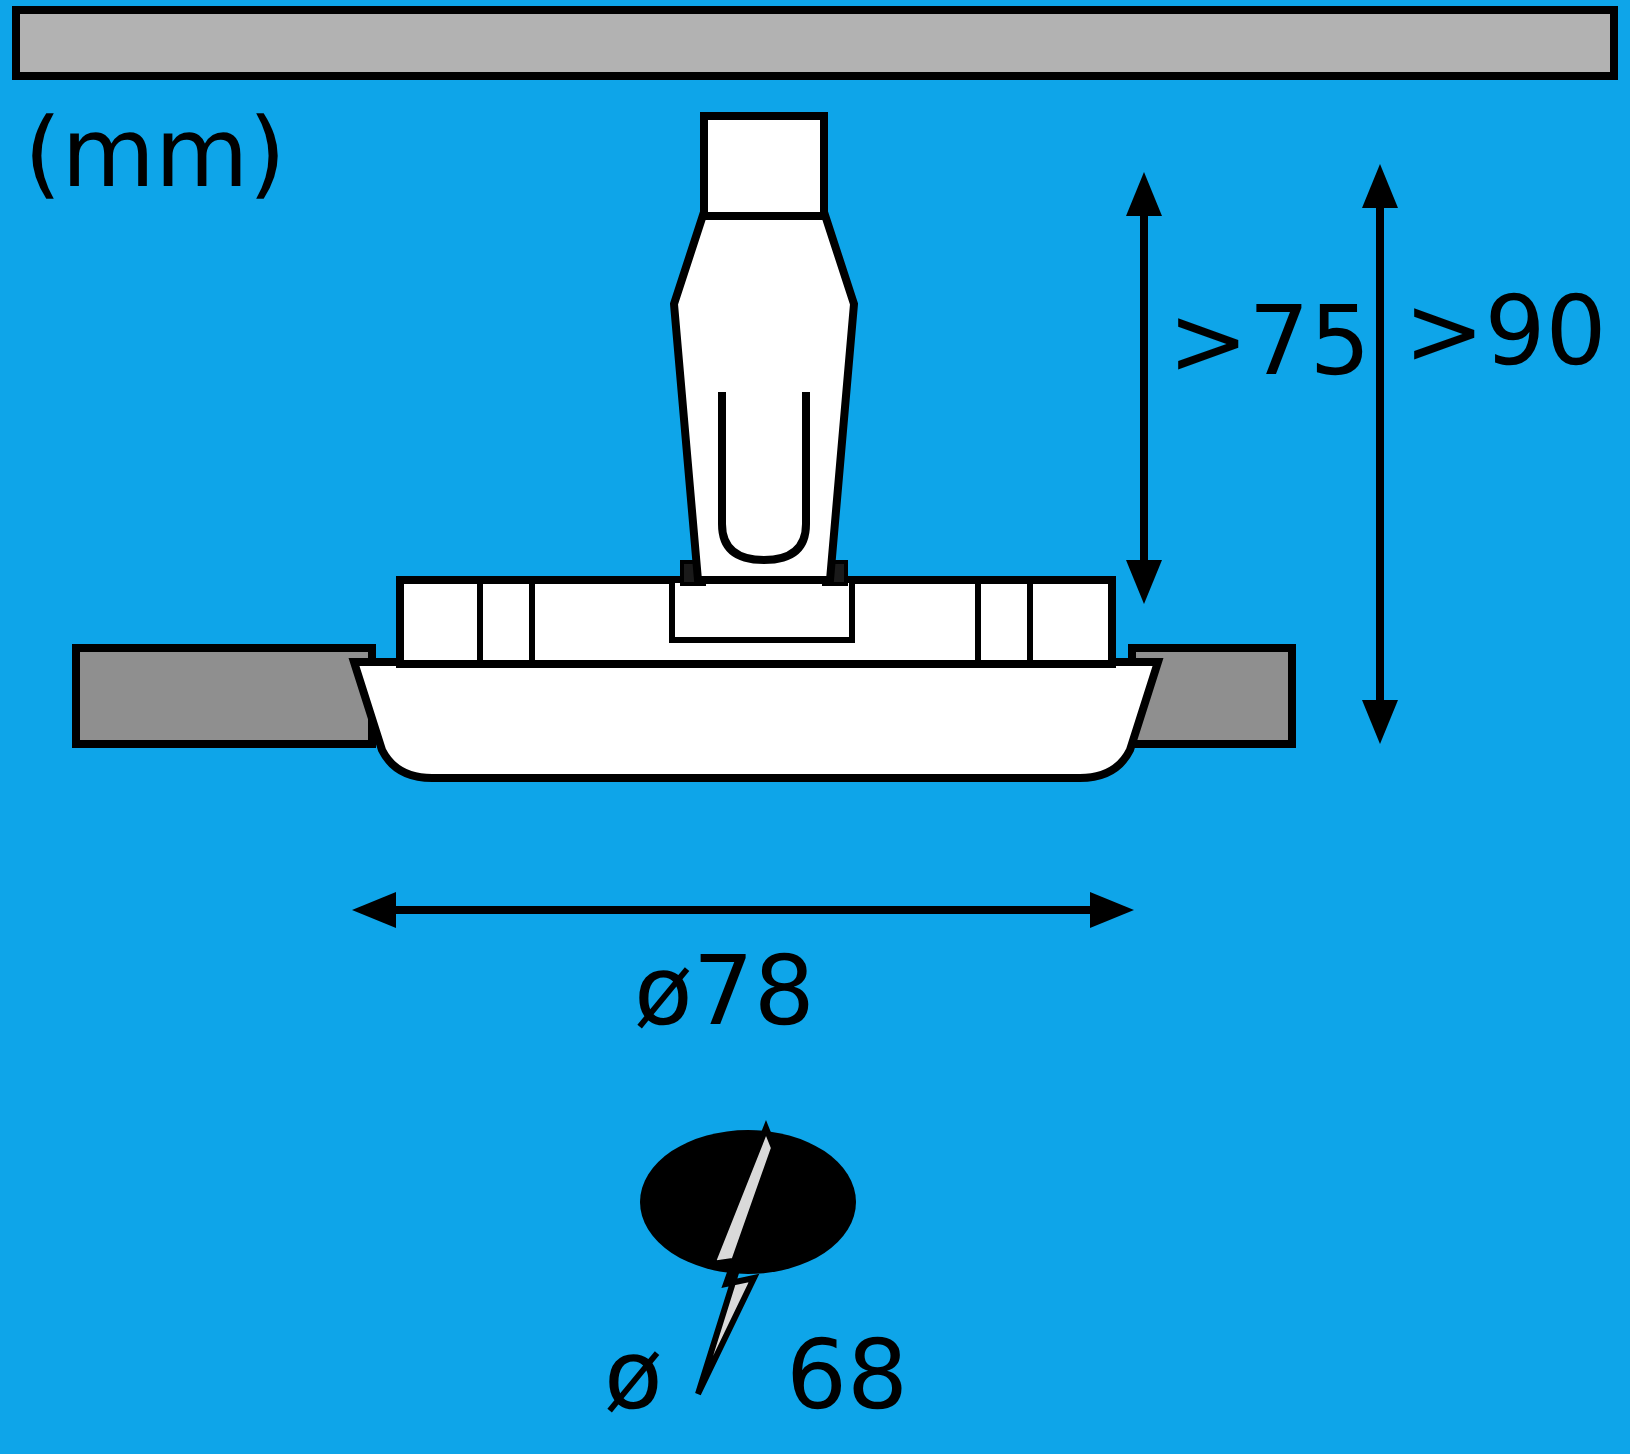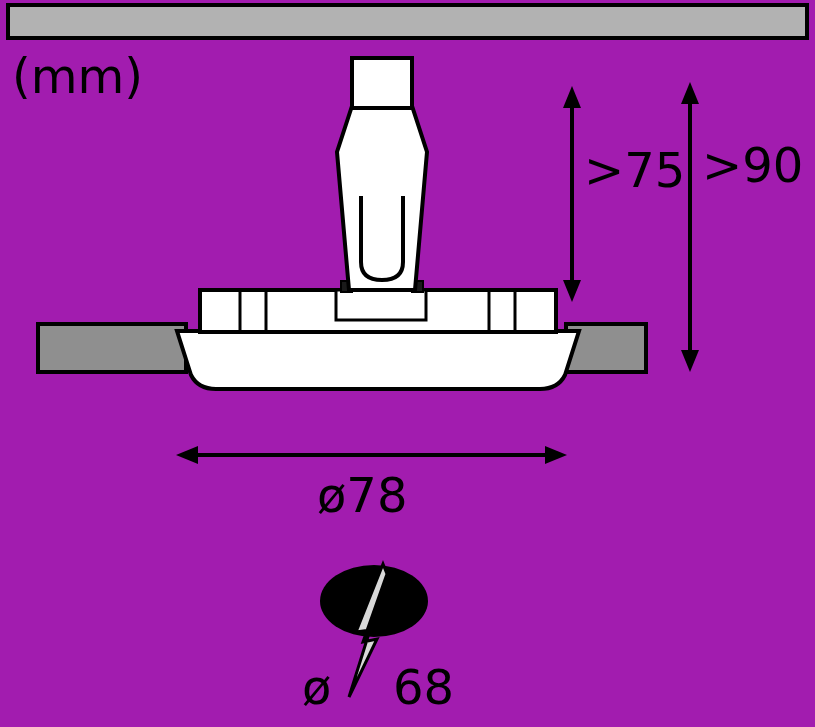--- a/index.html
+++ b/index.html
@@ -7,21 +7,21 @@
     padding: 0;
     background: #ffffff;
     width: 815px;
     height: 727px;
     overflow: hidden;
   }
   .stage {
     position: relative;
     width: 815px;
     height: 727px;
-    background: #a21caf;
+    background: #0ea5e9;
   }
   svg { display: block; }
   .dim-text {
     font-family: "DejaVu Sans", "Liberation Sans", sans-serif;
     font-size: 48px;
     fill: #000000;
   }
   .unit-text {
     font-family: "DejaVu Sans", "Liberation Sans", sans-serif;
     font-size: 48px;

